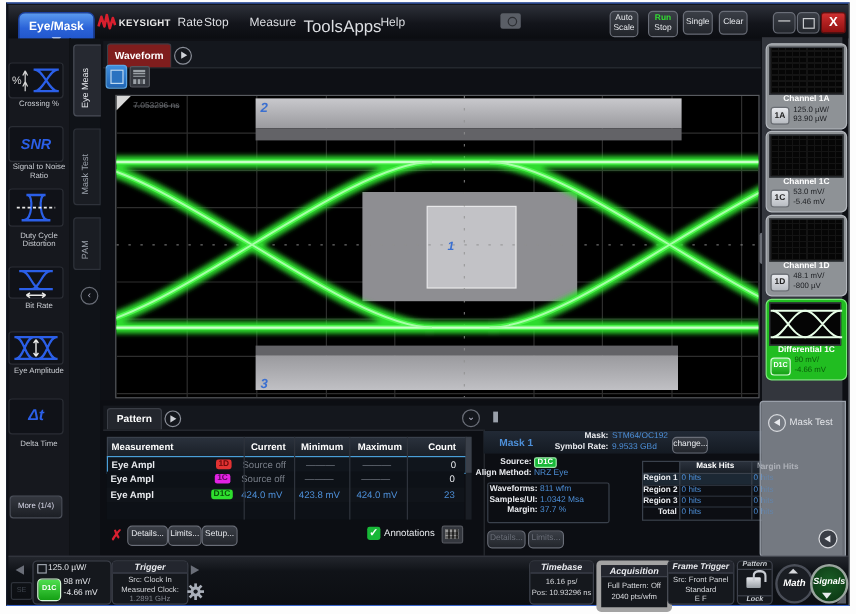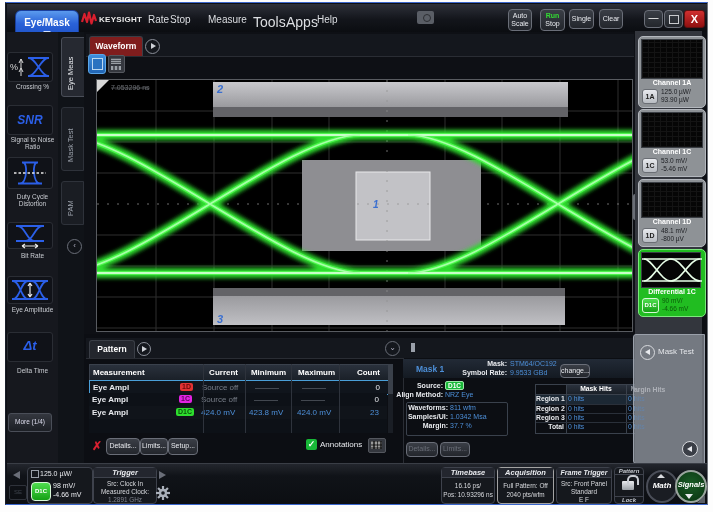--- a/index.html
+++ b/index.html
@@ -366,21 +366,21 @@
           <rect x="5.9" y="0" width="2.2" height="14" transform="rotate(-45 7 7)"></rect>
         </g>
         <circle cx="7" cy="7" r="1.8" fill="#15181d"></circle>
       </svg>
 
 <div class="abs" style="left:440px;top:466px;width:52px;height:35px;background:#15181d;border:1px solid #3e424c;border-radius:4px;text-align:center;">
   <div style="position:absolute;left:0;top:0;width:52px;height:9px;background:#23262e;border-bottom:1px solid #3e424c;color:#e8eaee;font-size:7.5px;font-weight:bold;font-style:italic;line-height:9px;">Timebase</div>
   <div style="position:absolute;left:0;top:14px;width:52px;color:#d8dade;font-size:6.4px;line-height:8.5px;white-space:nowrap;">16.16 ps/<br>Pos: 10.93296 ns</div>
 </div>
 
-<div class="abs" style="left:496px;top:466px;width:55px;height:35px;background:#15181d;border:1px solid #a3a3a3;border-radius:4px;text-align:center;">
+<div class="abs" style="left:496px;top:466px;width:55px;height:35px;background:#15181d;border:4px solid #a3a3a3;border-radius:4px;text-align:center;">
   <div style="position:absolute;left:0;top:0;width:55px;height:9px;background:#23262e;border-bottom:1px solid #3e424c;color:#e8eaee;font-size:7.5px;font-weight:bold;font-style:italic;line-height:9px;">Acquisition</div>
   <div style="position:absolute;left:0;top:14px;width:55px;color:#d8dade;font-size:6.4px;line-height:8.5px;white-space:nowrap;">Full Pattern: Off<br>2040 pts/wfm</div>
 </div>
 
 <div class="abs" style="left:555px;top:466px;width:54px;height:35px;background:#15181d;border:1px solid #3e424c;border-radius:4px;text-align:center;">
   <div style="position:absolute;left:0;top:0;width:54px;height:9px;background:#23262e;border-bottom:1px solid #3e424c;color:#e8eaee;font-size:7px;font-weight:bold;font-style:italic;line-height:9px;">Frame Trigger</div>
   <div style="position:absolute;left:0;top:12px;width:54px;color:#d8dade;font-size:6.4px;line-height:8px;white-space:nowrap;">Src: Front Panel<br>Standard<br>E F</div>
 </div>
 
 <div class="abs" style="left:613px;top:466px;width:28px;height:35px;background:#15181d;border:1px solid #3e424c;border-radius:4px;text-align:center;">

